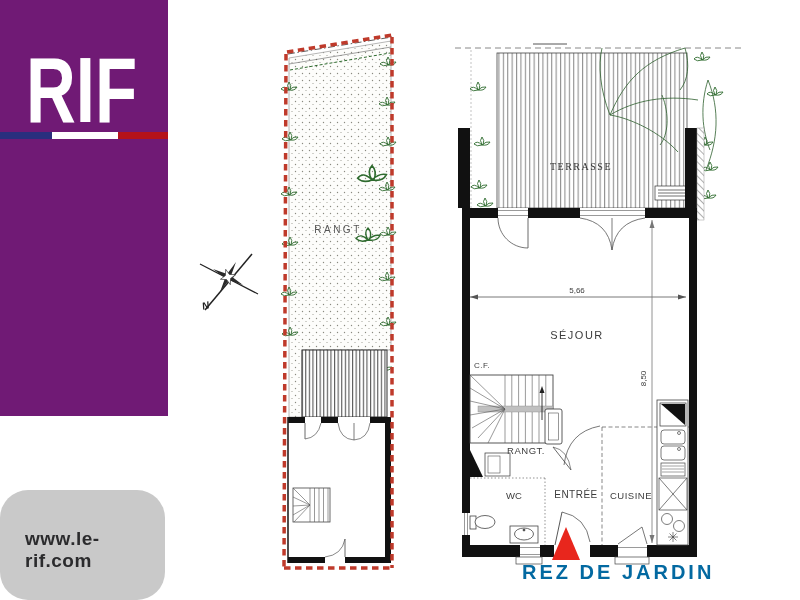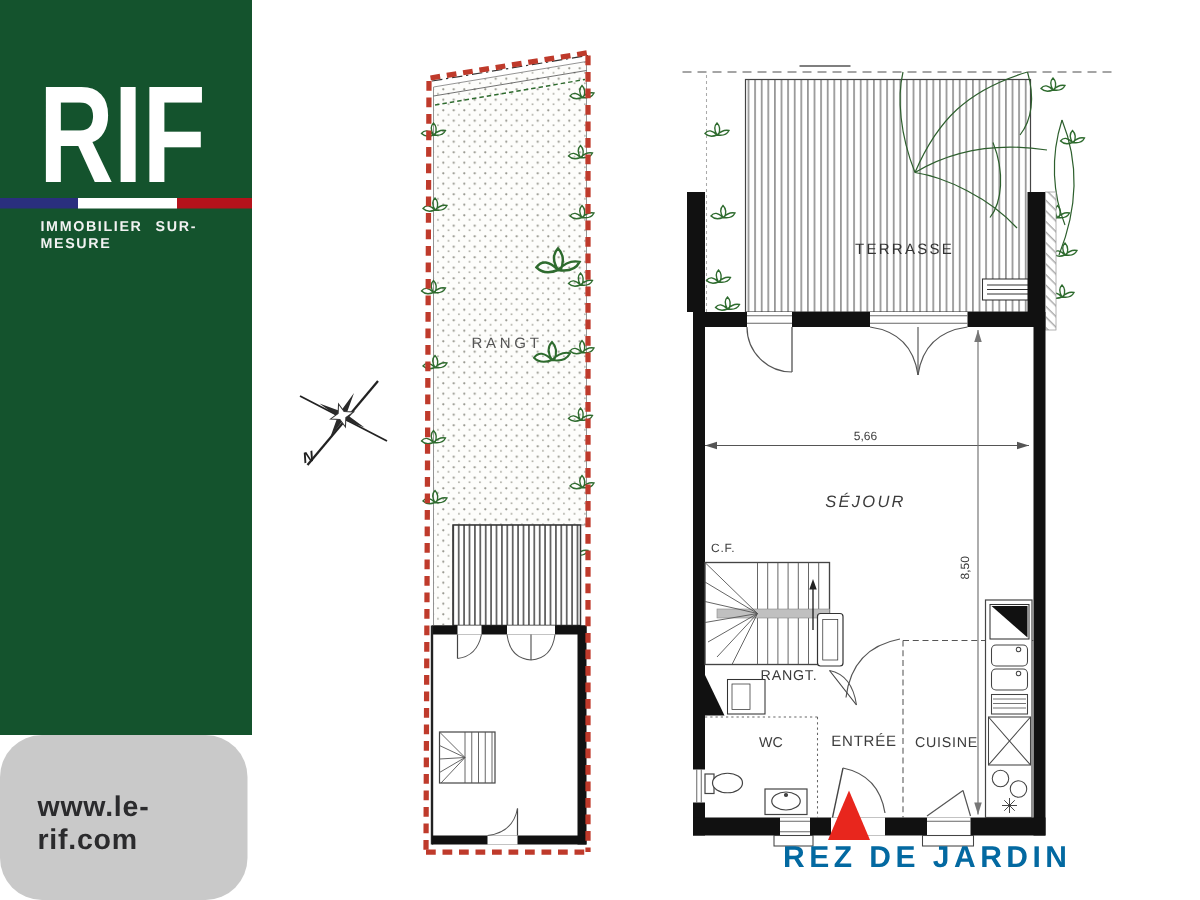--- a/index.html
+++ b/index.html
@@ -1,40 +1,40 @@
 <!DOCTYPE html>
 <html><head>
 <meta charset="utf-8">
 <style>
   html,body{margin:0;padding:0;background:#fff;}
   .page{position:relative;width:800px;height:600px;background:#ffffff;overflow:hidden;
         font-family:"Liberation Sans",sans-serif;}
   
-  .sidebar{position:absolute;left:0;top:0;width:168px;height:490px;background:#14532d;}
+  .sidebar{position:absolute;left:0;top:0;width:168px;height:416px;background:#701a75;}
   .logo{position:absolute;left:26px;top:44px;color:#ffffff;font-weight:bold;font-size:92px;
         line-height:1;transform:scaleX(.75);transform-origin:left top;letter-spacing:0;}
   .flag{position:absolute;left:0;top:132px;width:168px;height:7px;display:flex;}
   .flag .b{width:52px;background:#2a2f7e;}
   .flag .w{width:66px;background:#ffffff;}
   .flag .r{width:50px;background:#b5121b;}
   .tagline{position:absolute;left:27px;top:146px;color:#f2f2f2;font-size:9.5px;font-weight:bold;
         letter-spacing:1.1px;word-spacing:5px;}
   .plan-block{position:absolute;right:9px;top:407px;text-align:right;color:#fff;}
   .plan-title{font-size:22px;font-weight:bold;letter-spacing:1px;}
   .plan-sub{font-size:13.5px;margin-top:2px;word-spacing:7px;}
   .plan-note{margin-top:13px;font-size:8.5px;color:#9c9c9c;line-height:1.5;}
   .footer{position:absolute;left:0;top:490px;width:165px;height:110px;background:#c9c9c9;border-radius:28px;}
   .website{position:absolute;left:25px;top:38px;color:#2b2b2d;font-size:19px;font-weight:bold;
         letter-spacing:.5px;}
   
   .lbl{position:absolute;color:#3c3c3c;white-space:nowrap;}
   .lbl.ctr{text-align:center;}
   .lbl-jardin{left:308px;top:224px;width:60px;font-size:10px;letter-spacing:2.5px;color:#555;}
-  .lbl-terrasse{left:560px;top:161px;width:86px;font-size:10px;letter-spacing:1.5px;color:#333;}
-  .lbl-sejour{left:532px;top:329px;width:90px;font-size:11px;letter-spacing:1.5px;font-style:italic;}
+  .lbl-terrasse{left:538px;top:161px;width:86px;font-size:10px;letter-spacing:1.5px;color:#333;font-family:Liberation Serif, serif;}
+  .lbl-sejour{left:532px;top:329px;width:90px;font-size:11px;letter-spacing:1.5px;}
   .lbl-cf{left:474px;top:361px;font-size:8px;letter-spacing:.5px;}
   .lbl-rangt{left:496px;top:445px;width:60px;font-size:9.5px;letter-spacing:.5px;}
   .lbl-wc{left:499px;top:490px;width:30px;font-size:9.5px;}
   .lbl-entree{left:546px;top:489px;width:60px;font-size:10px;letter-spacing:.5px;}
   .lbl-cuisine{left:601px;top:490px;width:60px;font-size:9.5px;letter-spacing:.5px;}
   .lbl-dimw{left:557px;top:286px;width:40px;font-size:8px;}
   .lbl-dimh{left:636px;top:374px;font-size:8px;transform:rotate(-90deg);}
   .lbl-rez{left:522px;top:561px;width:170px;font-size:20px;font-weight:bold;
         letter-spacing:3px;color:#0369a1;}
   .lbl-north{left:202px;top:300px;font-size:10px;font-weight:bold;font-style:italic;
@@ -46,21 +46,20 @@
 
 <div class="page">
 
   <aside class="sidebar">
     <div class="logo">RIF</div>
     <div class="flag">
       <span class="b"></span>
       <span class="w"></span>
       <span class="r"></span>
     </div>
-    <div class="tagline">IMMOBILIER SUR-MESURE</div>
   </aside>
   <div class="footer">
     <div class="website">www.le-rif.com</div>
   </div>
 
   <svg style="left:190px;top:242px" width="80" height="80" viewBox="0 0 80 80">
     <line x1="62" y1="12" x2="15" y2="68" stroke="#222" stroke-width="1.5"></line>
     <line x1="10" y1="22" x2="68" y2="52" stroke="#222" stroke-width="1.2"></line>
     <polygon points="53,43 38.9,37.9 30,50 35.1,35.9 23,27 37.1,32.1 46,20 40.9,34.1" fill="#2a2a2a"></polygon>
     <polygon points="40.3,42.7 36.6,37.6 30.4,37.3 35.4,33.6 35.7,27.3 39.4,32.4 45.7,32.7 40.6,36.4" fill="#ffffff" stroke="#333" stroke-width="0.7"></polygon>

